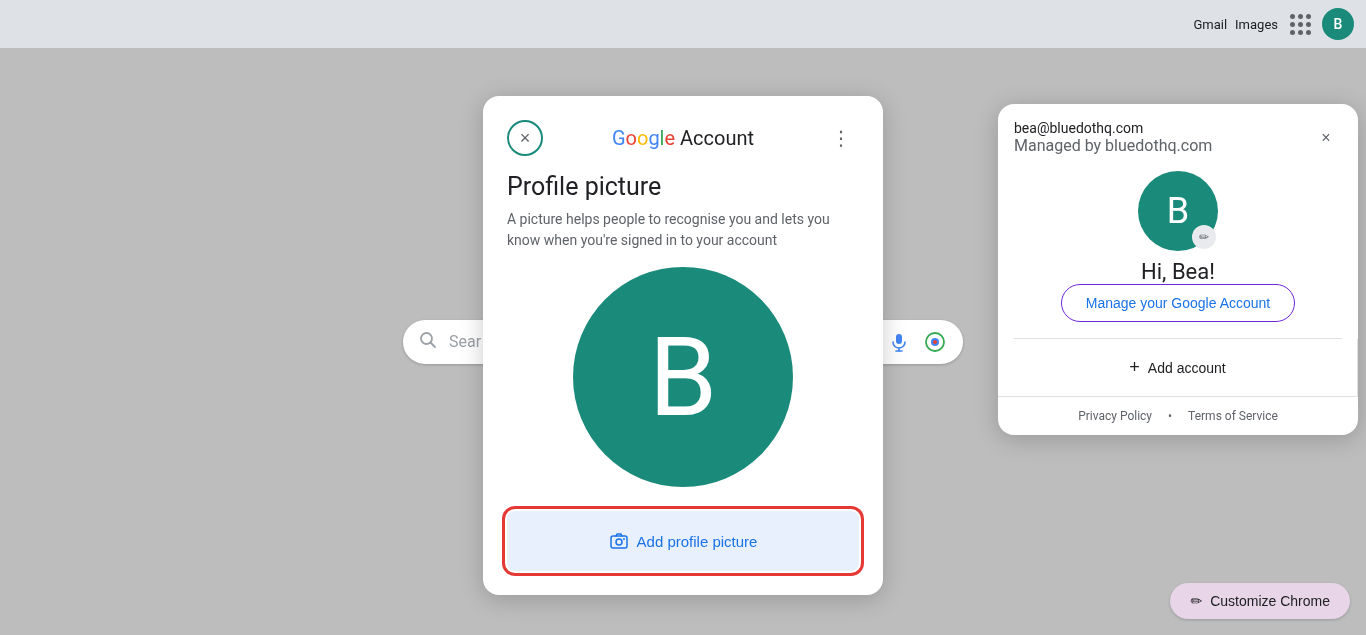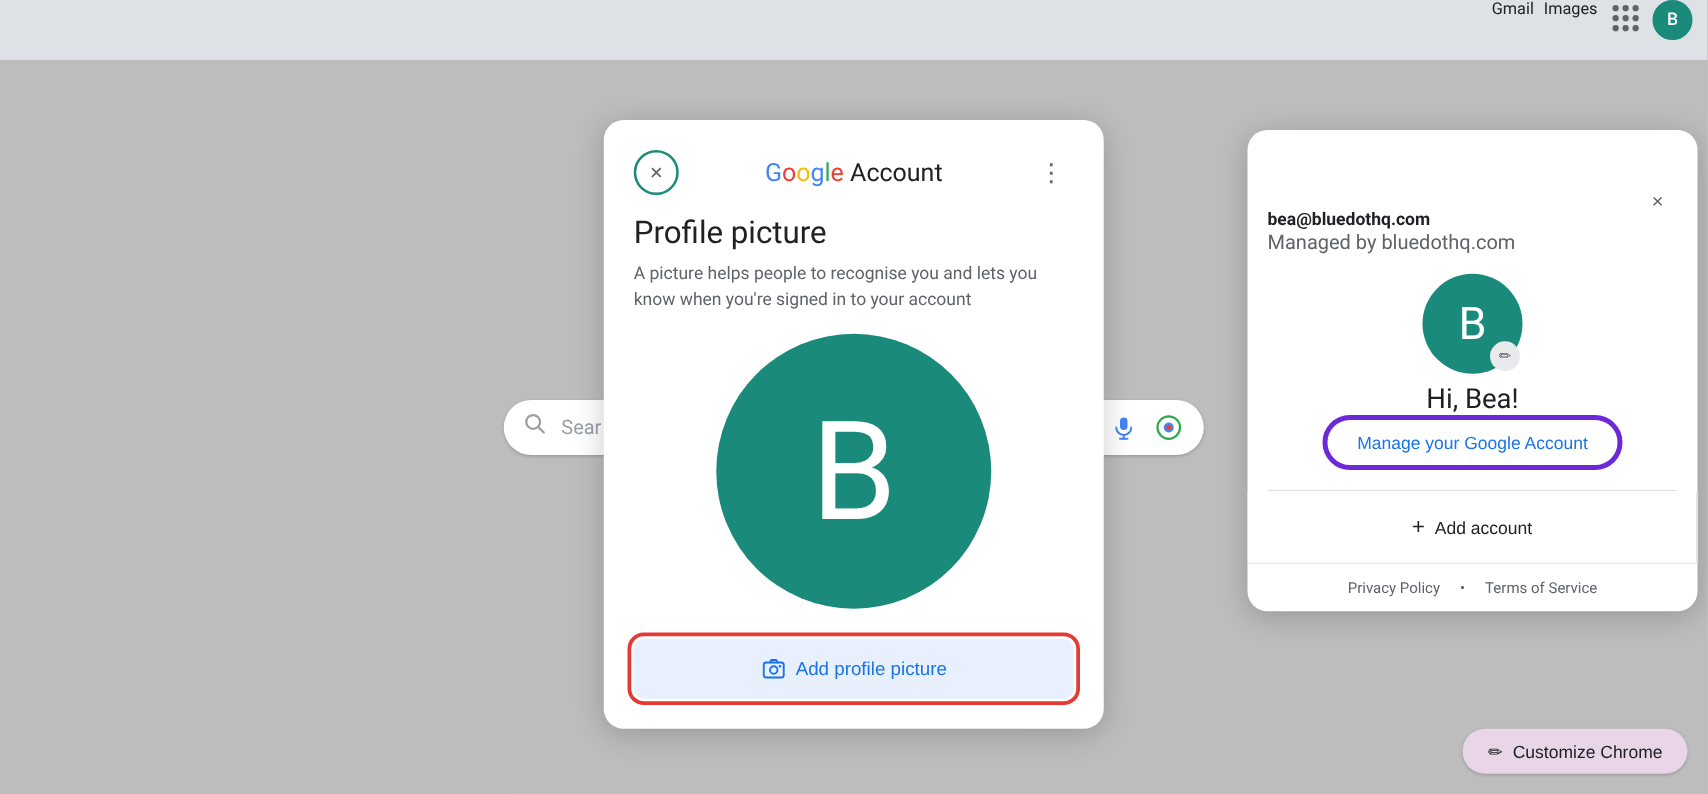--- a/index.html
+++ b/index.html
@@ -12,20 +12,21 @@
       position: relative;
     }
 
     
     .chrome-bar {
       position: absolute;
       top: 0; left: 0; right: 0;
       height: 48px;
       background: #dee1e6;
       display: flex;
+      align-items: center;
       justify-content: flex-end;
       padding: 0 12px;
       gap: 8px;
       z-index: 10;
     }
     .chrome-bar-link {
       font-size: 13px;
       color: #202124;
       cursor: pointer;
       text-decoration: none;
@@ -168,21 +169,21 @@
       border-radius: 50%;
       background: #1a8a7a;
       display: flex; align-items: center; justify-content: center;
       color: white;
       font-size: 110px;
       font-weight: 400;
       margin-bottom: 24px;
     }
     .add-profile-btn {
       width: 100%;
-      height: 48px;
+      height: 60px;
       border: none;
       border-radius: 8px;
       background: #e8f0fe;
       color: #1a73e8;
       font-size: 15px;
       font-weight: 500;
       cursor: pointer;
       display: flex; align-items: center; justify-content: center;
       gap: 8px;
       outline: 3px solid #e53935;
@@ -203,22 +204,21 @@
     }
     .panel-header {
       display: flex;
       align-items: center;
       justify-content: space-between;
       padding: 16px 16px 8px;
     }
     .panel-email {
       font-size: 14px;
       color: #202124;
-      font-weight: 700;
-      margin-top: 48px;
+      font-weight: 400;
     }
     .panel-managed {
       font-size: 16px;
       color: #5f6368;
     }
     .panel-close-btn {
       width: 32px; height: 32px;
       border-radius: 50%;
       border: none;
       background: white;
@@ -255,21 +255,21 @@
       color: #5f6368;
       cursor: pointer;
     }
     .panel-hi {
       font-size: 22px;
       font-weight: 400;
       color: #202124;
       margin-bottom: 0;
     }
     .manage-account-btn {
-      border: 4px solid #6d28d9;
+      border: 1px solid #6d28d9;
       border-radius: 24px;
       padding: 10px 24px;
       font-size: 14px;
       color: #1a73e8;
       background: white;
       cursor: pointer;
       font-weight: 500;
     }
     .panel-divider {
       height: 1px;

